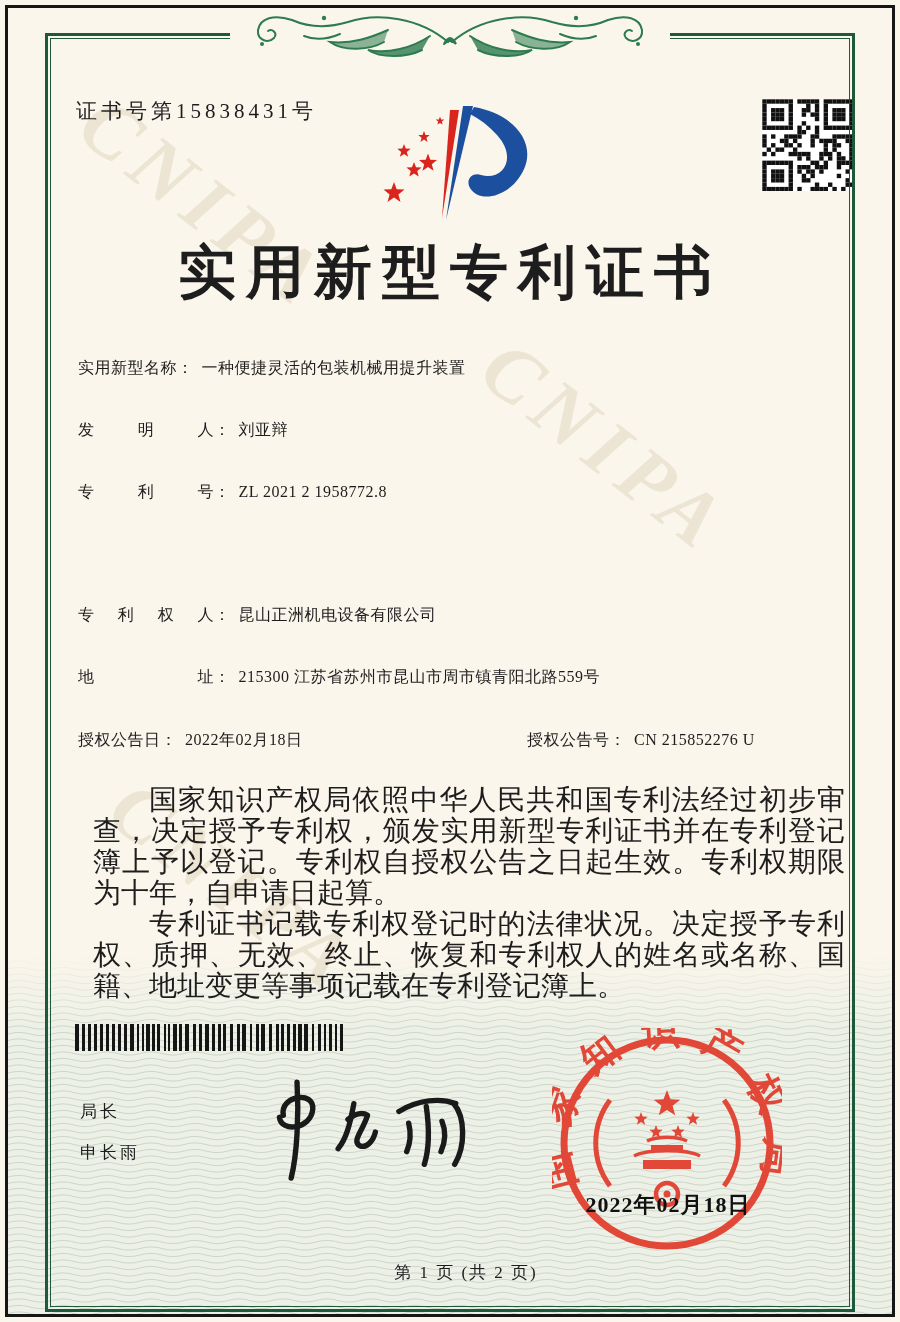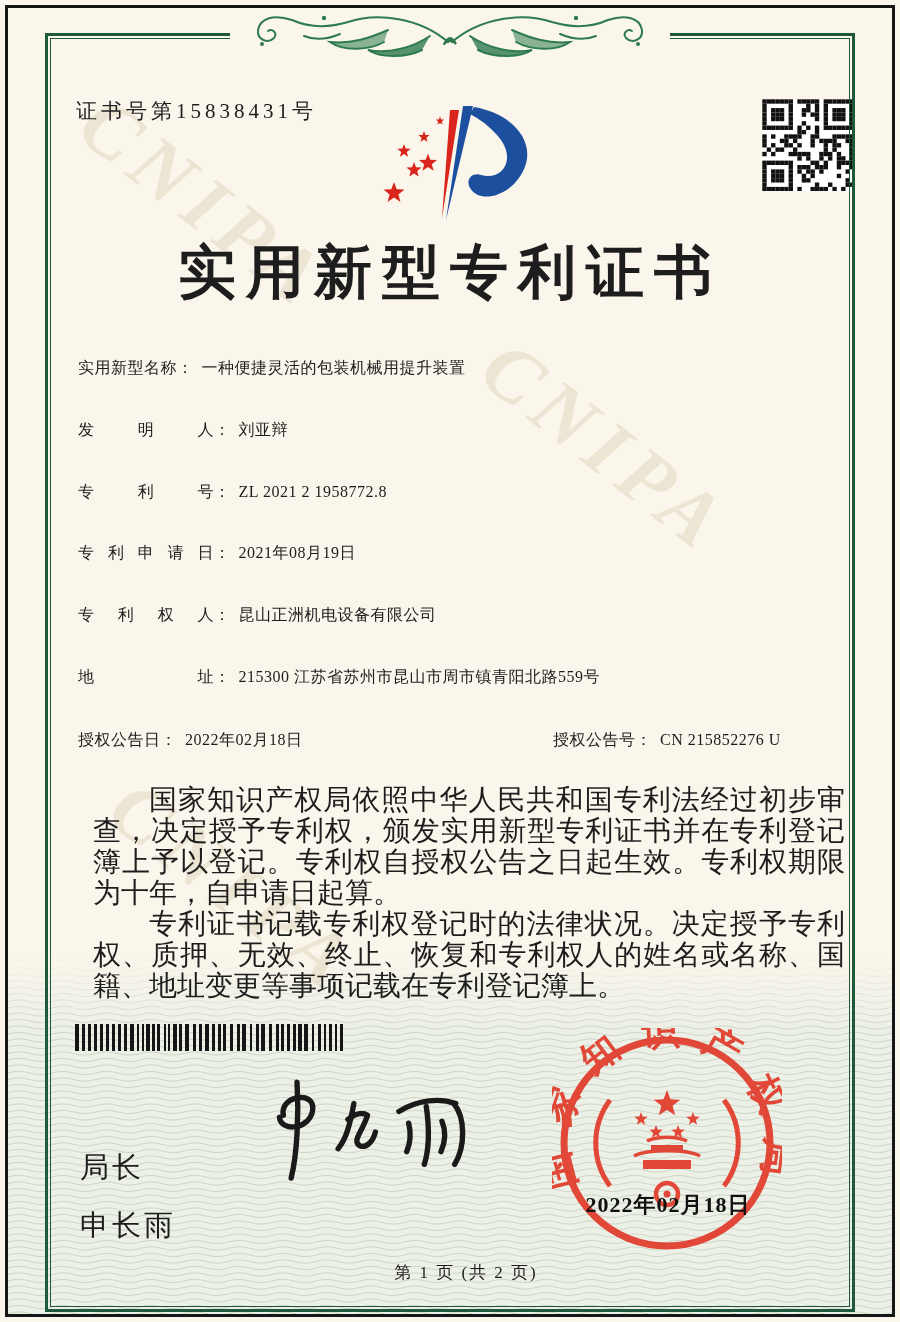--- a/index.html
+++ b/index.html
@@ -24,30 +24,30 @@
   .cert-no{position:absolute;left:76px;top:97px;font-size:21px;letter-spacing:4px;z-index:5;}
   .qr{position:absolute;left:762px;top:99px;width:92px;height:92px;z-index:5;}
   .logo{position:absolute;left:368px;top:100px;width:195px;height:128px;z-index:5;}
   .doc-title{position:absolute;left:0;top:234px;width:100%;text-align:center;font-size:58px;font-weight:bold;
              letter-spacing:10px;z-index:5;}
   
   .field-row{position:absolute;left:78px;font-size:16px;letter-spacing:.5px;white-space:nowrap;z-index:5;}
   .field-label{display:inline-block;width:136px;text-align:justify;text-align-last:justify;vertical-align:bottom;}
   .field-label-natural{display:inline-block;vertical-align:bottom;}
   .field-value{margin-left:8px;}
-  .grant-no-group{position:absolute;left:475px;top:0;font-family:Liberation Serif, serif;}
+  .grant-no-group{position:absolute;left:449px;top:0;font-family:Liberation Serif, serif;}
   
   .legal{position:absolute;left:93px;top:786px;width:752px;font-size:28px;line-height:31px;
          text-align:justify;z-index:5;font-family:Liberation Mono, monospace;}
   .legal p{margin:0;text-indent:2em;}
   
   .barcode{position:absolute;left:75px;top:1024px;z-index:5;}
   
-  .officer{position:absolute;left:80px;top:1148px;z-index:5;font-family:Liberation Mono, monospace;
-           font-size:29px;letter-spacing:3px;}
+  .officer{position:absolute;left:80px;top:1100px;z-index:5;font-family:Liberation Mono, monospace;
+           font-size:17px;letter-spacing:3px;}
   .officer div{margin-bottom:18px;}
   .signature{position:absolute;left:252px;top:1075px;width:235px;height:115px;z-index:6;}
   
   .seal{position:absolute;left:552px;top:1028px;width:230px;height:230px;z-index:5;}
   .seal-date{position:absolute;left:578px;top:1190px;width:180px;text-align:center;font-size:22px;
              font-weight:600;color:#111;z-index:6;letter-spacing:1px;white-space:nowrap;}
   
   .page-footer{position:absolute;left:0;top:1261px;width:100%;text-align:center;font-size:17px;
                letter-spacing:2px;z-index:5;margin-left:16px;}
 </style>
@@ -376,23 +376,20 @@
 
   <div class="field-row" style="top:358px;">
     <span class="field-label-natural">实用新型名称</span><span>：</span><span class="field-value">一种便捷灵活的包装机械用提升装置</span>
   </div>
   <div class="field-row" style="top:420px;">
     <span class="field-label">发明人</span><span>：</span><span class="field-value">刘亚辩</span>
   </div>
   <div class="field-row" style="top:482px;">
     <span class="field-label">专利号</span><span>：</span><span class="field-value">ZL 2021 2 1958772.8</span>
   </div>
-  <div class="field-row" style="top:543px;">
-    <span class="field-label">专利申请日</span><span>：</span><span class="field-value">2021年08月19日</span>
-  </div>
   <div class="field-row" style="top:605px;">
     <span class="field-label">专利权人</span><span>：</span><span class="field-value">昆山正洲机电设备有限公司</span>
   </div>
   <div class="field-row" style="top:667px;">
     <span class="field-label">地址</span><span>：</span><span class="field-value">215300 江苏省苏州市昆山市周市镇青阳北路559号</span>
   </div>
   <div class="field-row" style="top:730px;width:760px;">
     <span class="field-label-natural">授权公告日</span><span>：</span><span class="field-value">2022年02月18日</span>
     <span class="grant-no-group">
       <span class="field-label-natural">授权公告号</span><span>：</span><span class="field-value">CN 215852276 U</span>

